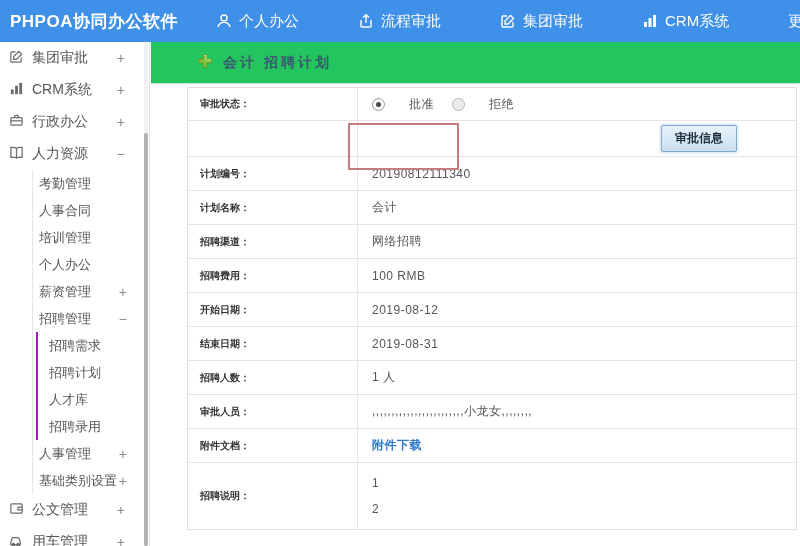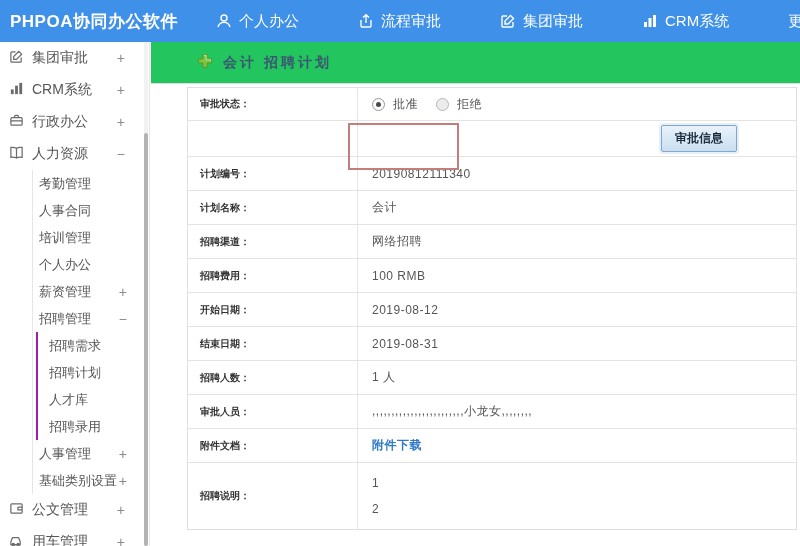--- a/index.html
+++ b/index.html
@@ -52,21 +52,21 @@
   .cell.value { flex:1; padding-left:14px; font-size:12px; color:#555; letter-spacing:.5px; }
   .row.std { height:34px;text-align:right; }
   .row.radio-row { height:33px; }
   .row.btn-row { height:36px; justify-content:flex-end; align-items:center; }
   .row.btn-row .cell.label { align-self:stretch; }
   .row.btn-row .cell.value { justify-content:flex-end; padding-right:59px; }
   .row.tall { height:66px; }
   .row.tall .cell { align-items:center; }
   .pre { white-space:pre-line; line-height:26px; }
 
-  .radio-opt { display:flex; align-items:center; gap:8px; margin-right:18px; cursor:pointer; }
+  .radio-opt { display:flex; align-items:center; gap:24px; margin-right:18px; cursor:pointer; }
   .rb { width:13px; height:13px; border:1px solid #989898; border-radius:50%;
         background:#fdfdfd; position:relative; display:inline-block; }
   .rb.off { background:#ececec; border-color:#b5b5b5; }
   .rb.on::after { content:""; position:absolute; left:3px; top:3px; width:5px; height:5px;
                   border-radius:50%; background:#4a4a4a; }
 
   .approve-btn { font-family:inherit; font-size:12px; font-weight:bold; color:#1d2c3c;
                  background:linear-gradient(#e9f2fb,#cadef0); border:1px solid #7da7cc;
                  border-radius:2px; padding:4px 13px; cursor:pointer;
                  box-shadow:0 0 0 2px rgba(200,220,240,.45); }

